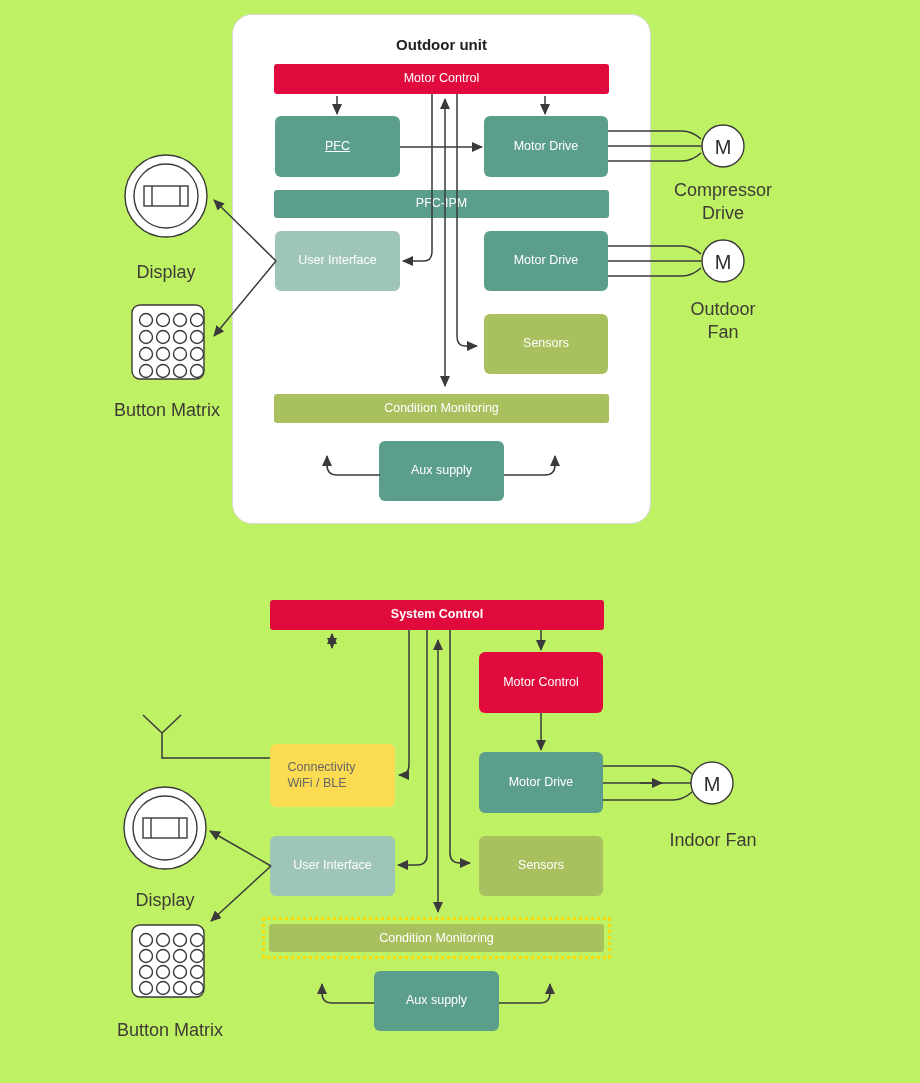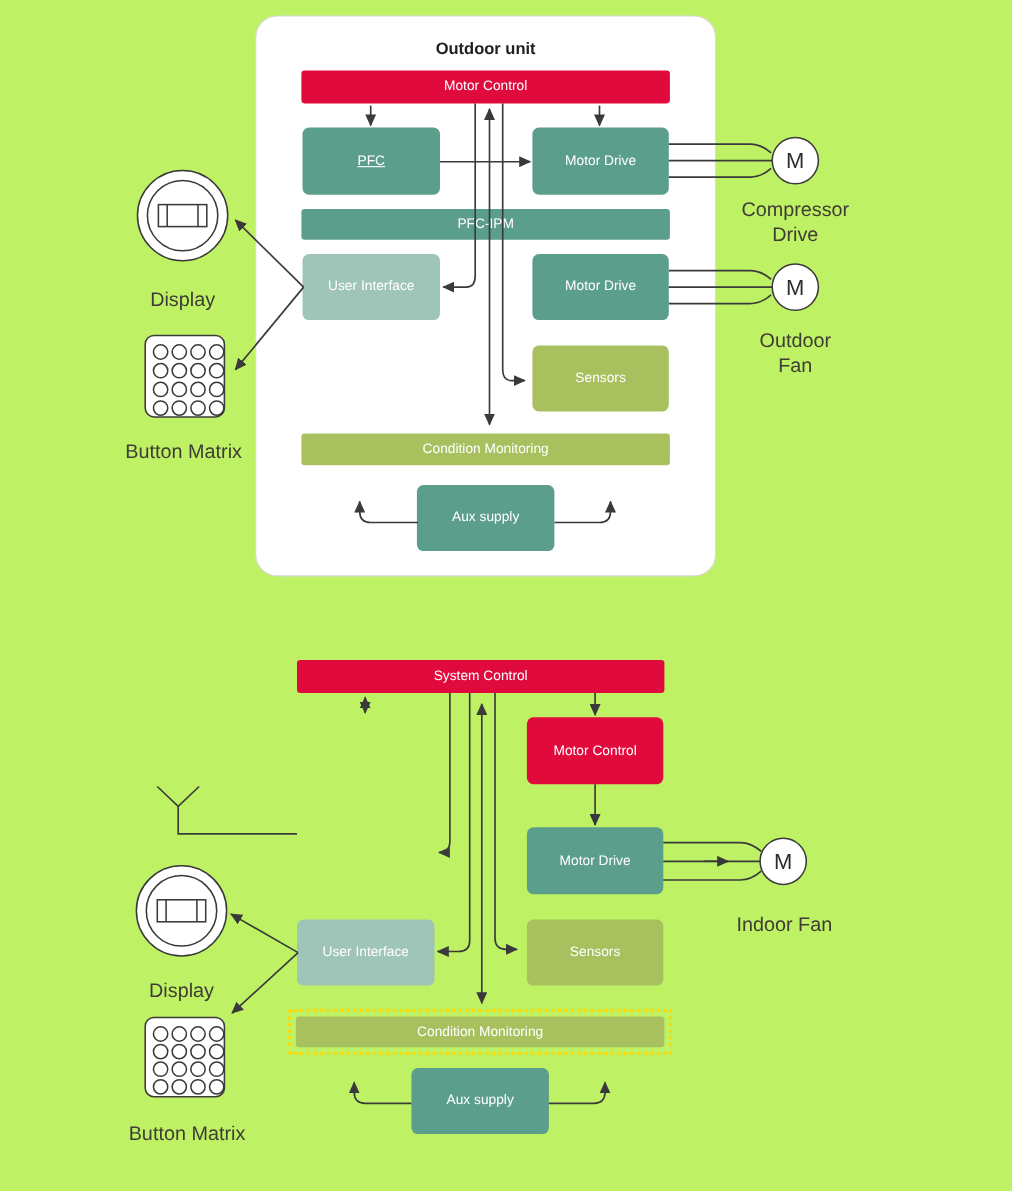--- a/index.html
+++ b/index.html
@@ -22,21 +22,21 @@
   .o-mc  {left:274px;top:64px;width:335px;height:30px;background:var(--red);}
   .o-pfc {left:275px;top:116px;width:125px;height:61px;background:var(--teal);text-decoration:underline;}
   .o-md1 {left:484px;top:116px;width:124px;height:61px;background:var(--teal);}
   .o-ipm {left:274px;top:190px;width:335px;height:28px;background:var(--teal);}
   .o-ui  {left:275px;top:231px;width:125px;height:60px;background:var(--teal_light);}
   .o-md2 {left:484px;top:231px;width:124px;height:60px;background:var(--teal);}
   .o-sen {left:484px;top:314px;width:124px;height:60px;background:var(--green);}
   .o-cond{left:274px;top:394px;width:335px;height:29px;background:var(--green);}
   .o-aux {left:379px;top:441px;width:125px;height:60px;background:var(--teal);}
   
-  .i-sc  {left:270px;top:600px;width:334px;height:30px;background:var(--red);}
+  .i-sc  {left:270px;top:600px;width:334px;height:30px;background:var(--red);font-weight:bold;}
   .i-sec {left:270px;top:652px;width:125px;height:65px;background:var(--olive);}
   .i-mc  {left:479px;top:652px;width:124px;height:61px;background:var(--red);}
   .i-conn{left:270px;top:744px;width:125px;height:63px;background:var(--yellow);color:var(--text_muted);}
   .i-md  {left:479px;top:752px;width:124px;height:61px;background:var(--teal);}
   .i-ui  {left:270px;top:836px;width:125px;height:60px;background:var(--teal_light);}
   .i-sen {left:479px;top:836px;width:124px;height:60px;background:var(--green);}
   .i-aux {left:374px;top:971px;width:125px;height:60px;background:var(--teal);}
   .i-cond-wrap{position:absolute;left:262px;top:917px;border:3px dotted var(--yellow_highlight);
     border-radius:3px;padding:4px;}
   .i-cond{position:static;width:335px;height:28px;display:flex;align-items:center;
@@ -73,20 +73,23 @@
   <div class="blk o-md1">Motor Drive</div>
   <div class="blk bar o-ipm">PFC-IPM</div>
   <div class="blk o-ui">User Interface</div>
   <div class="blk o-md2">Motor Drive</div>
   <div class="blk o-sen">Sensors</div>
   <div class="blk bar o-cond">Condition Monitoring</div>
   <div class="blk o-aux">Aux supply</div>
 
   <div class="blk bar i-sc">System Control</div>
   <div class="blk i-mc">Motor Control</div>
+  <div class="blk i-conn">
+    <span>Connectivity WiFi / BLE</span>
+  </div>
   <div class="blk i-md">Motor Drive</div>
   <div class="blk i-ui">User Interface</div>
   <div class="blk i-sen">Sensors</div>
   <div class="i-cond-wrap">
     <div class="i-cond">Condition Monitoring</div>
   </div>
   <div class="blk i-aux">Aux supply</div>
 
   <div class="plabel o-disp-l">Display</div>
   <div class="plabel o-btn-l">Button Matrix</div>

